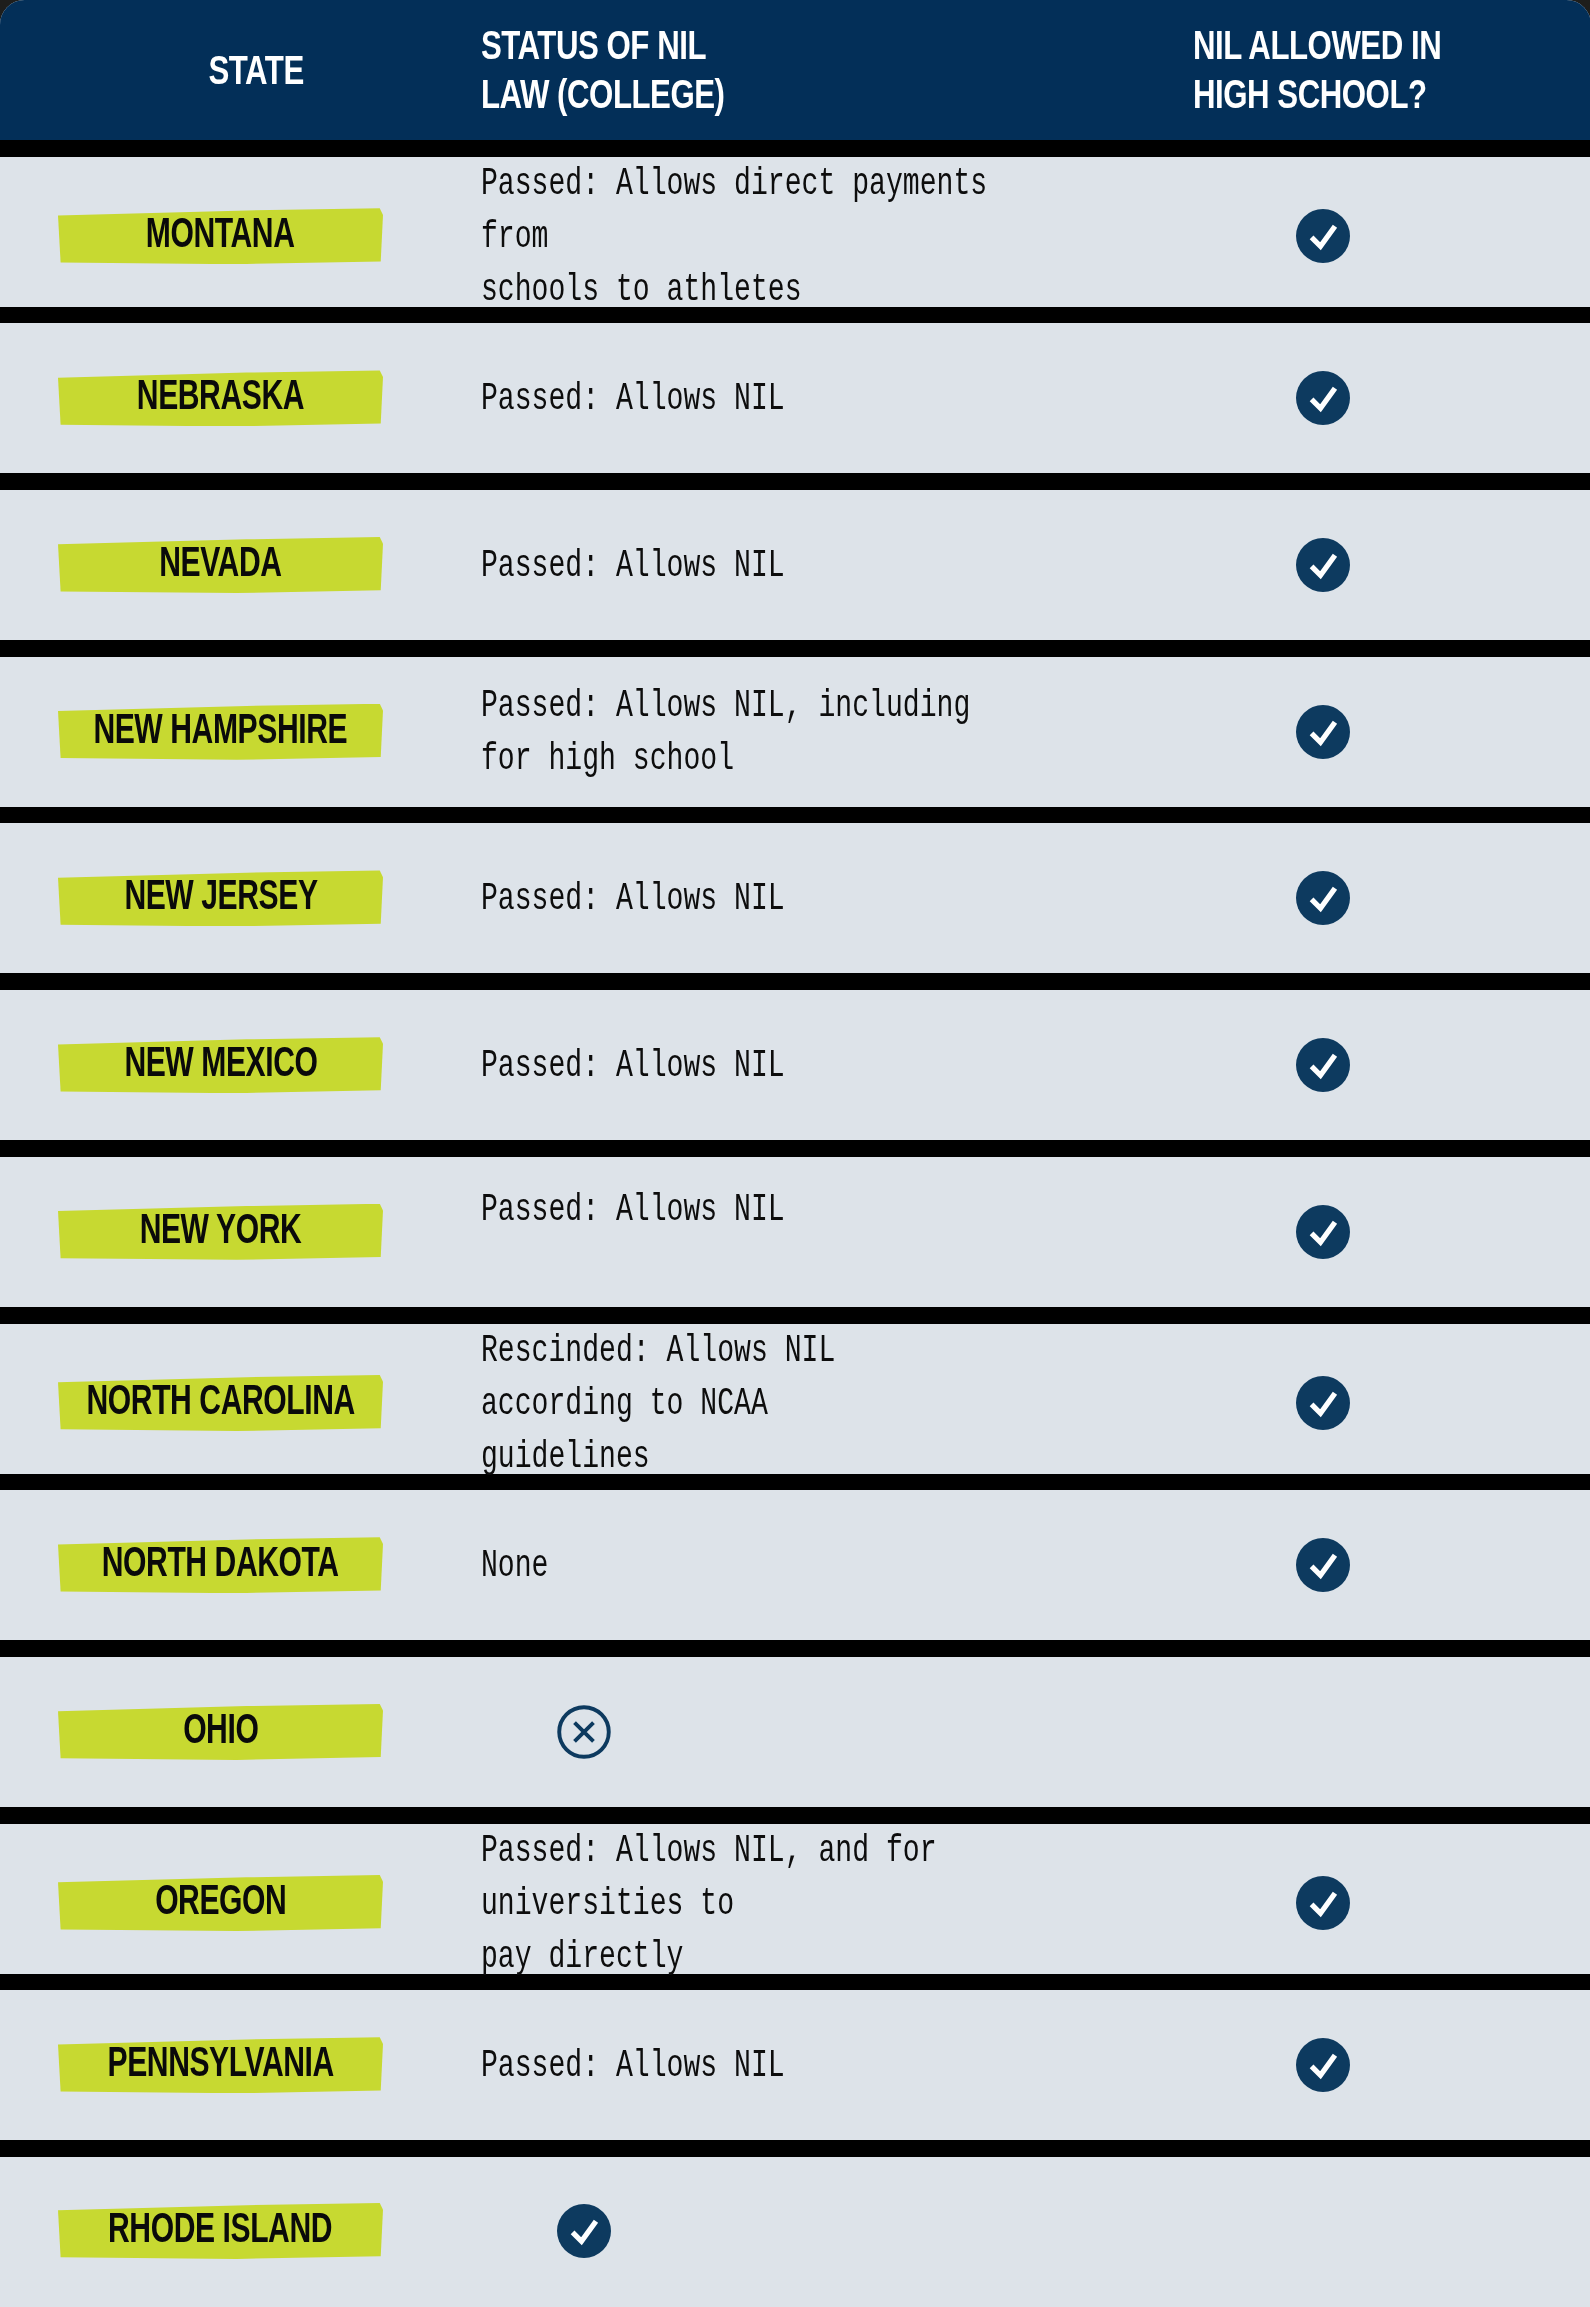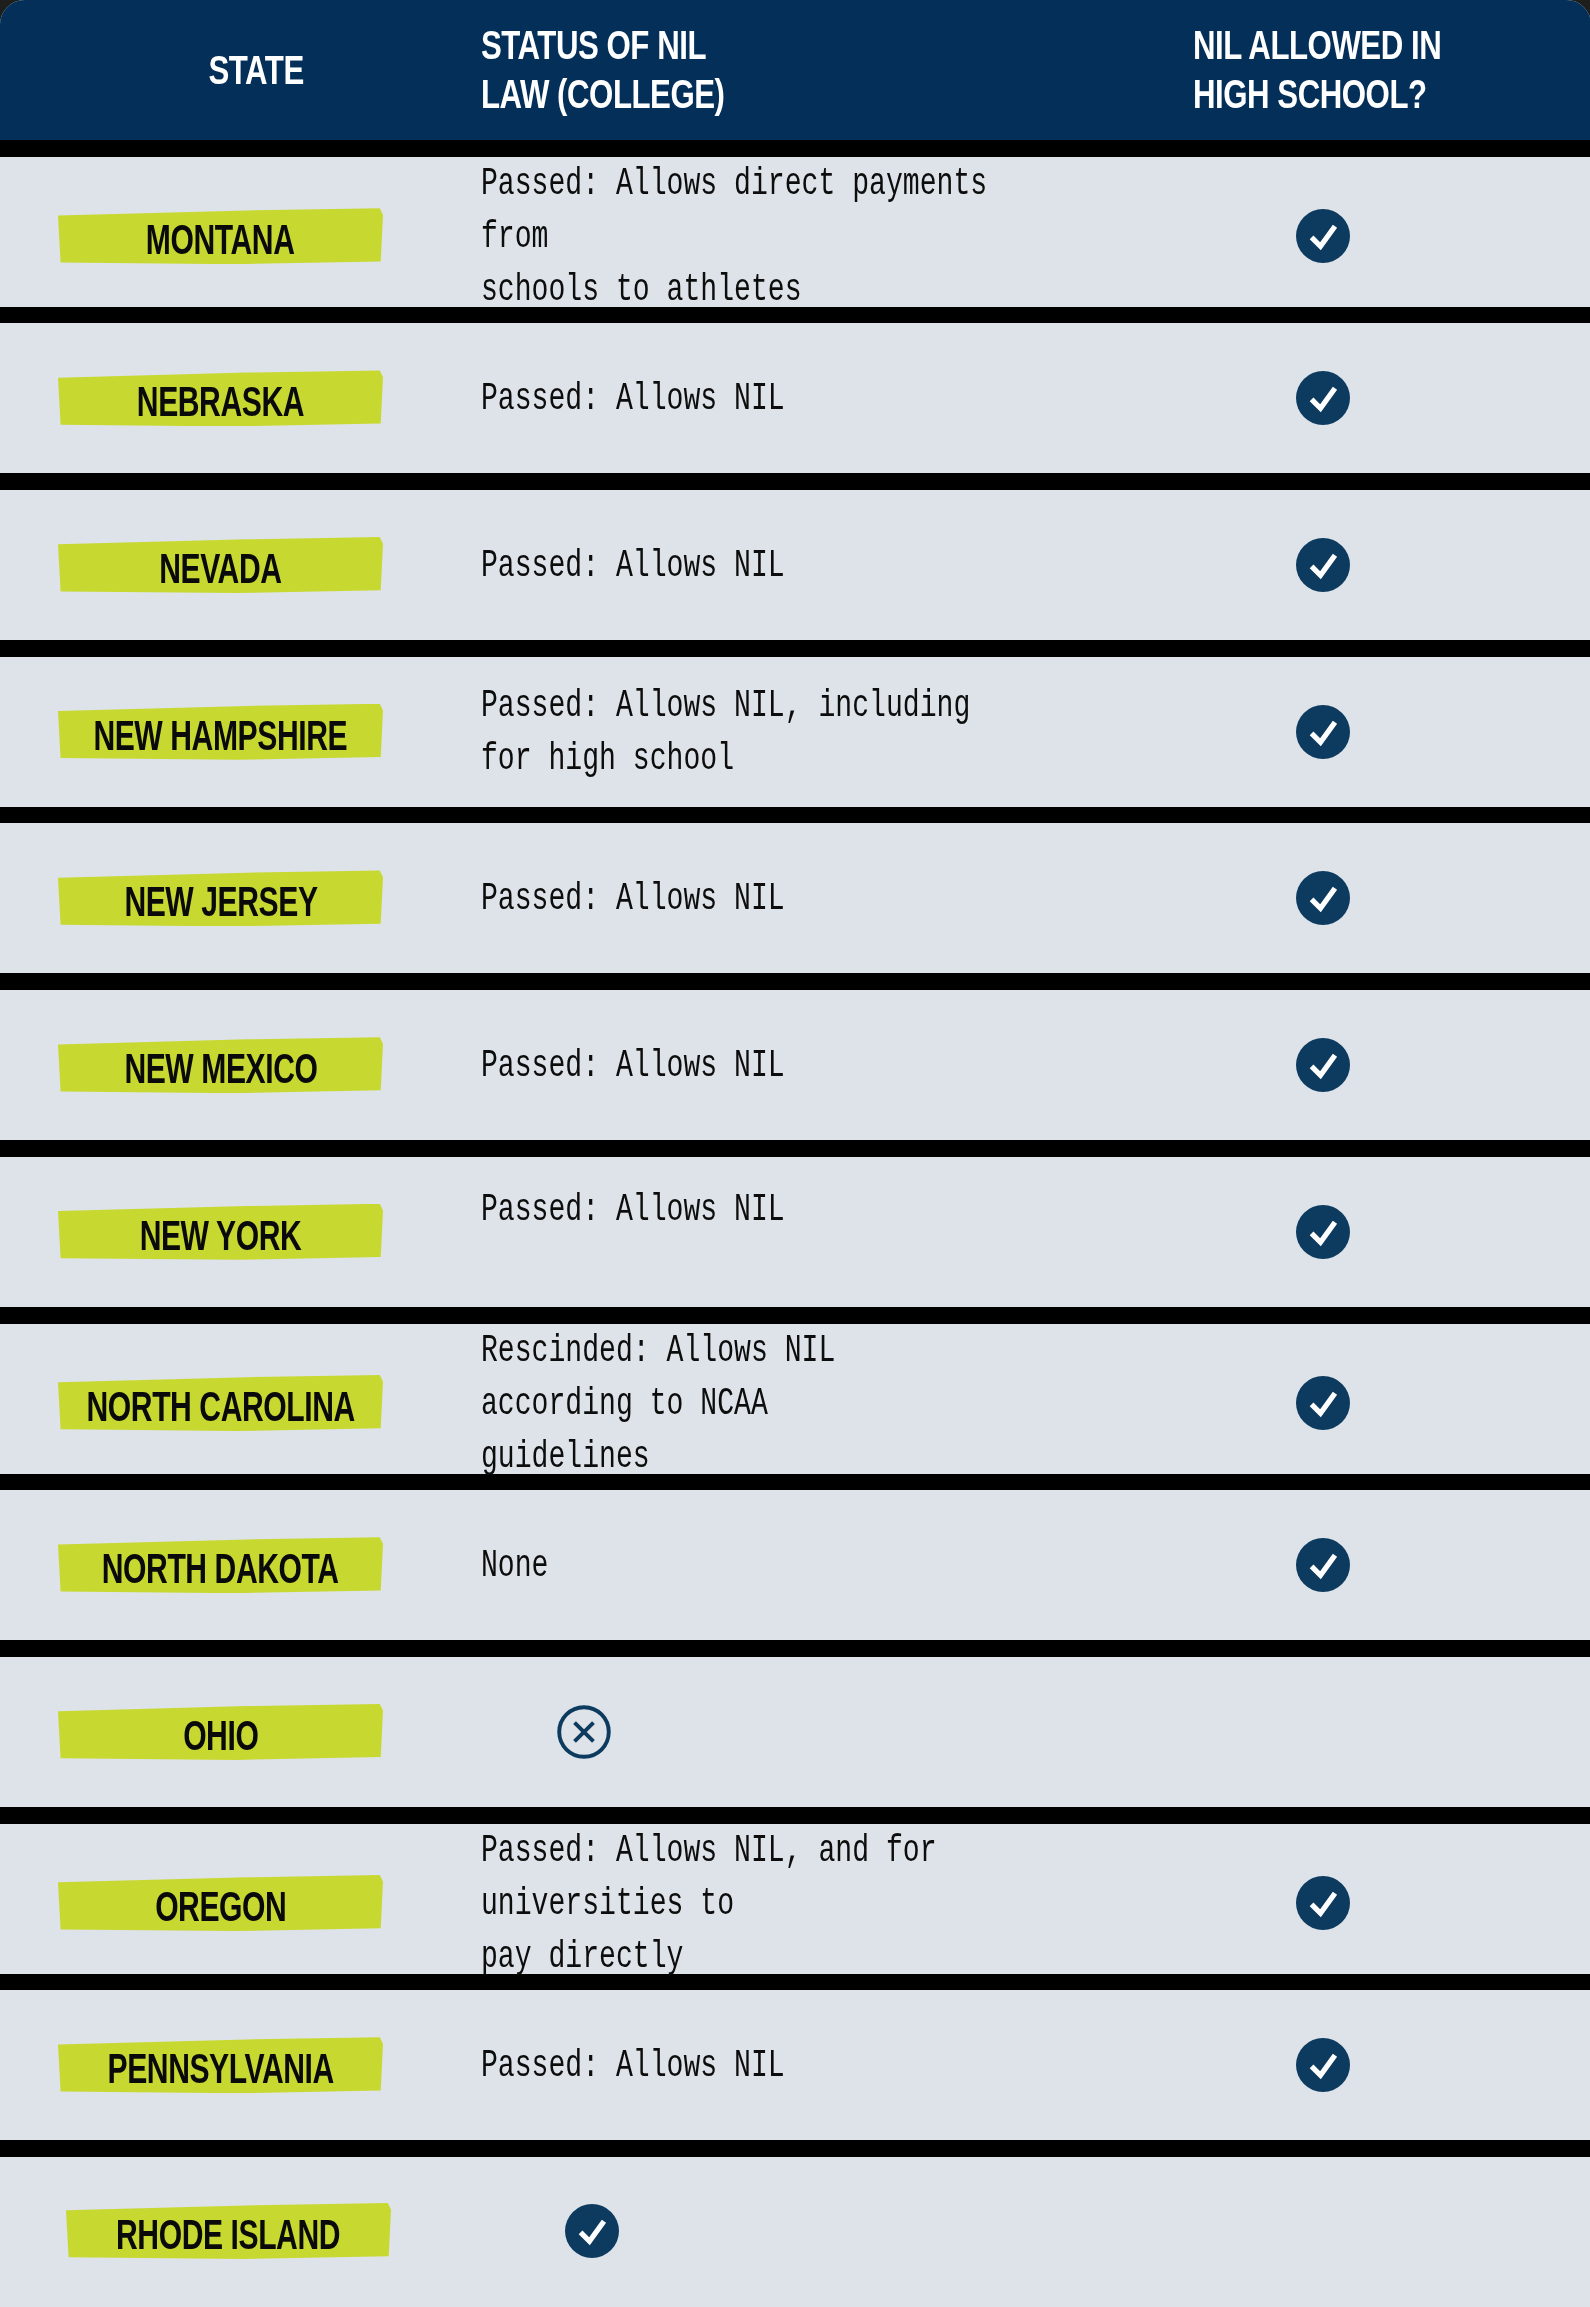--- a/index.html
+++ b/index.html
@@ -45,28 +45,28 @@
     height:16.7px;
     background:var(--sep,#000000);
   }
   
   .row{
     height:150px;
     display:grid;
     grid-template-columns:440px 739px 412px;
     align-items:center;
   }
-  #rows .row:last-child{height:148px;margin-left:8px;}
+  #rows .row:last-child{height:148px;}
   .statecell{padding-left:58px;}
   .statebox{
     width:325px;
     height:56px;
     background:var(--hl,#c7d931);
     display:flex;
-    align-items:flex-end;
+    align-items:flex-start;
     justify-content:center;
     clip-path:polygon(0% 13%, 58% 4%, 99% 0%, 100% 12%, 99.3% 95%, 55% 100%, 0.8% 97%);
   }
   .statelabel{
     font-size:43px;
     font-weight:700;
     color:#0a0a0a;
     white-space:nowrap;
     display:inline-block;
     transform:scaleX(.70);

